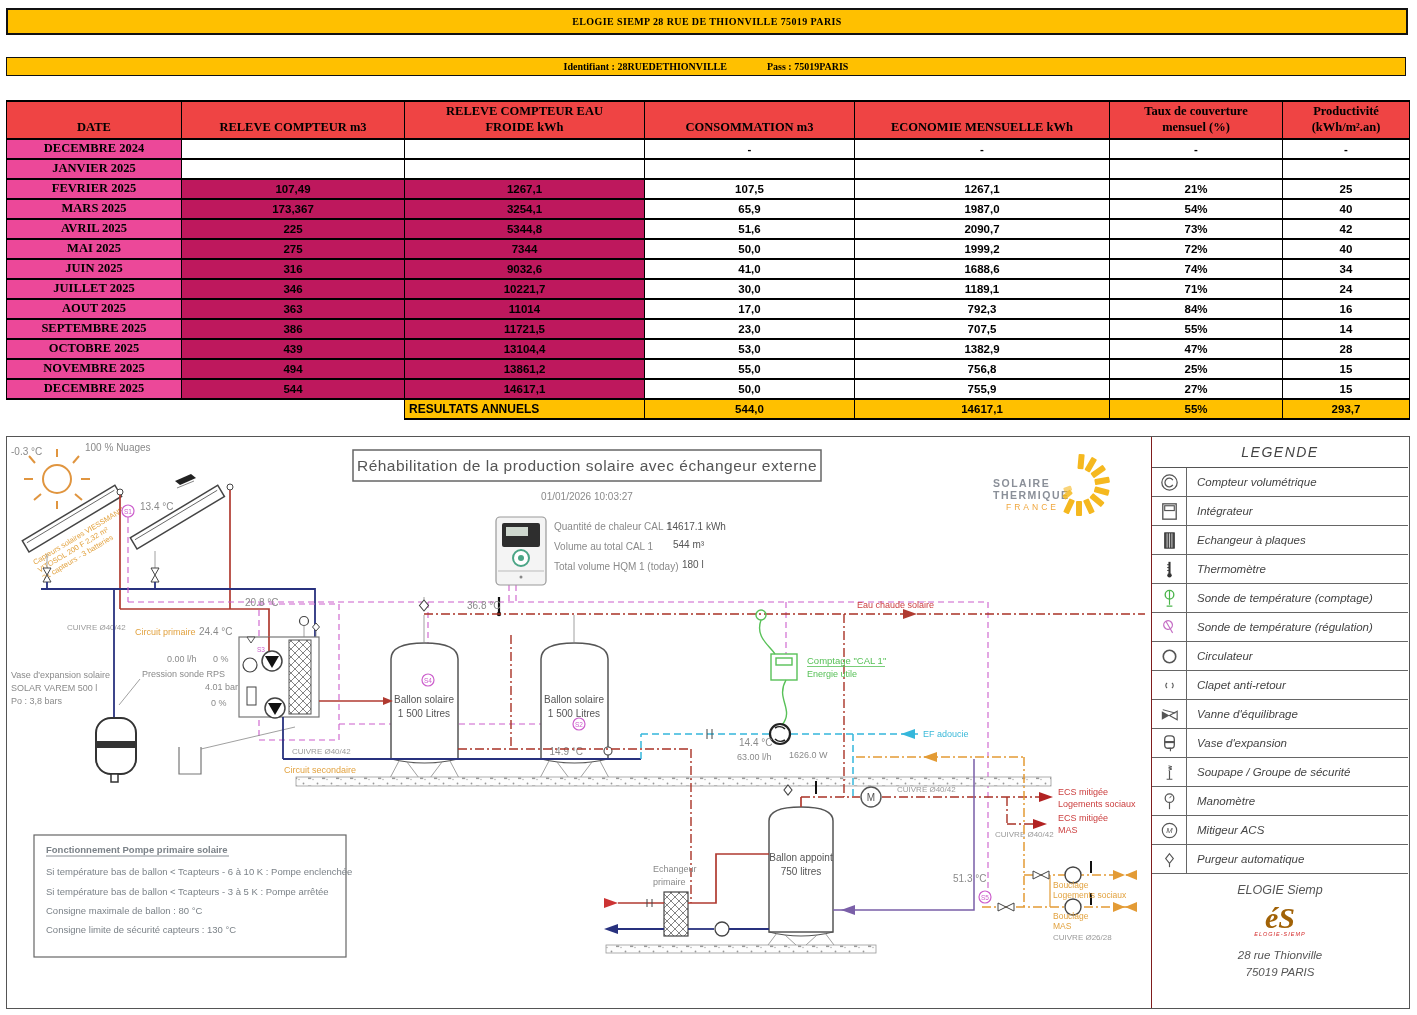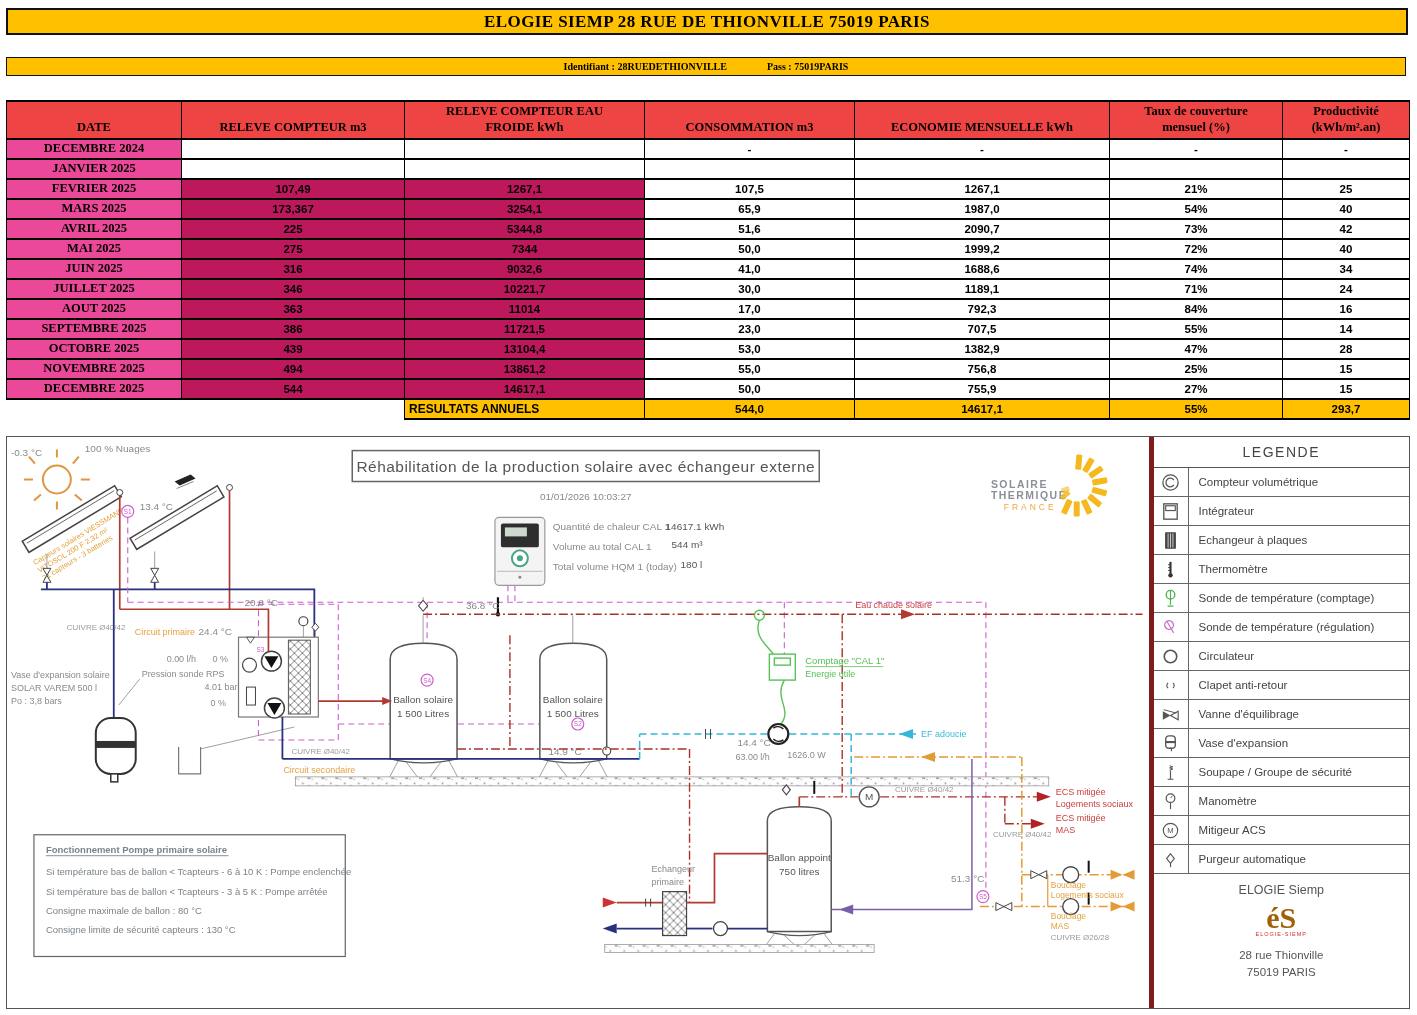--- a/index.html
+++ b/index.html
@@ -2,42 +2,42 @@
 <html><head>
 <meta charset="utf-8">
 <style>
   html,body{margin:0;padding:0;}
   body{position:relative;width:1417px;height:1015px;background:#fff;font-family:"Liberation Sans",sans-serif;overflow:hidden;}
 
   
   .banner{position:absolute;left:6px;width:1398px;background:#FFC000;border:2px solid #111;
           display:flex;align-items:center;justify-content:center;
           font-family:"Liberation Serif",serif;font-weight:700;color:#000;}
-  #banner-title{top:8px;height:23px;font-size:17px;letter-spacing:.4px;}
+  #banner-title{top:8px;height:23px;font-size:10px;letter-spacing:.4px;}
   #banner-cred{top:57px;height:17px;font-size:10px;border-width:1.5px;}
   #banner-cred .gap{display:inline-block;width:40px;}
 
   
   #main-table{position:absolute;left:6px;top:100px;width:1404px;border-collapse:collapse;table-layout:fixed;}
   #main-table th,#main-table td{border:1px solid #000;overflow:hidden;}
   #main-table th{background:#ef4444;font-family:"Liberation Serif",serif;font-size:12.5px;font-weight:700;
                  vertical-align:bottom;text-align:center;white-space:pre-line;line-height:1.3;padding:1px 2px 2px;
                  border-top-width:2px;border-bottom-width:2px;}
   #main-table td{height:18px;text-align:center;font-size:11.5px;font-weight:700;color:#000;padding:0 4px;
                  border-top-width:2px;border-bottom-width:2px;background:#fff;}
   #main-table td.c-date{font-family:"Liberation Serif",serif;font-weight:700;font-size:12.5px;background:#ec4899;}
   #main-table td.c-gray{background:#be185d;}
   #main-table td.blank{border:none;background:#fff;}
   #main-table td.totals-label{background:#FFC000;text-align:left;font-size:12px;}
   #main-table td.totals-val{background:#FFC000;}
 
   
   #diagram{position:absolute;left:6px;top:436px;width:1402px;height:571px;border:1px solid #555;display:flex;background:#fff;}
   #schematic{width:1144px;height:569px;}
-  #legend{width:256px;border-left:5px solid #7f1d1d;display:flex;flex-direction:column;}
+  #legend{width:256px;border-left:1px solid #7f1d1d;display:flex;flex-direction:column;font-style:italic;}
   .legend-title{height:30px;border-bottom:1px solid #555;display:flex;align-items:center;justify-content:center;
                 font-size:14px;letter-spacing:1.5px;color:#444;}
   .legend-item{height:28px;border-bottom:1px solid #666;display:flex;align-items:stretch;flex:0 0 auto;}
   .legend-icon{width:34px;border-right:1px solid #666;display:flex;align-items:center;justify-content:center;}
   .legend-label{flex:1;display:flex;align-items:center;padding-left:10px;font-size:11.5px;color:#444;}
   .legend-footer{flex:1;display:flex;flex-direction:column;align-items:center;padding-top:9px;color:#555;}
   .legend-org{font-size:12.5px;}
   .legend-logo{color:#a16207;font-weight:700;font-size:30px;font-family:"Liberation Serif",serif;line-height:1;margin-top:6px;}
   .legend-logo-caption{color:#D42B2B;font-size:5.5px;letter-spacing:1px;margin-top:-2px;}
   .legend-addr{font-size:11.5px;text-align:center;line-height:1.45;margin-top:10px;}

